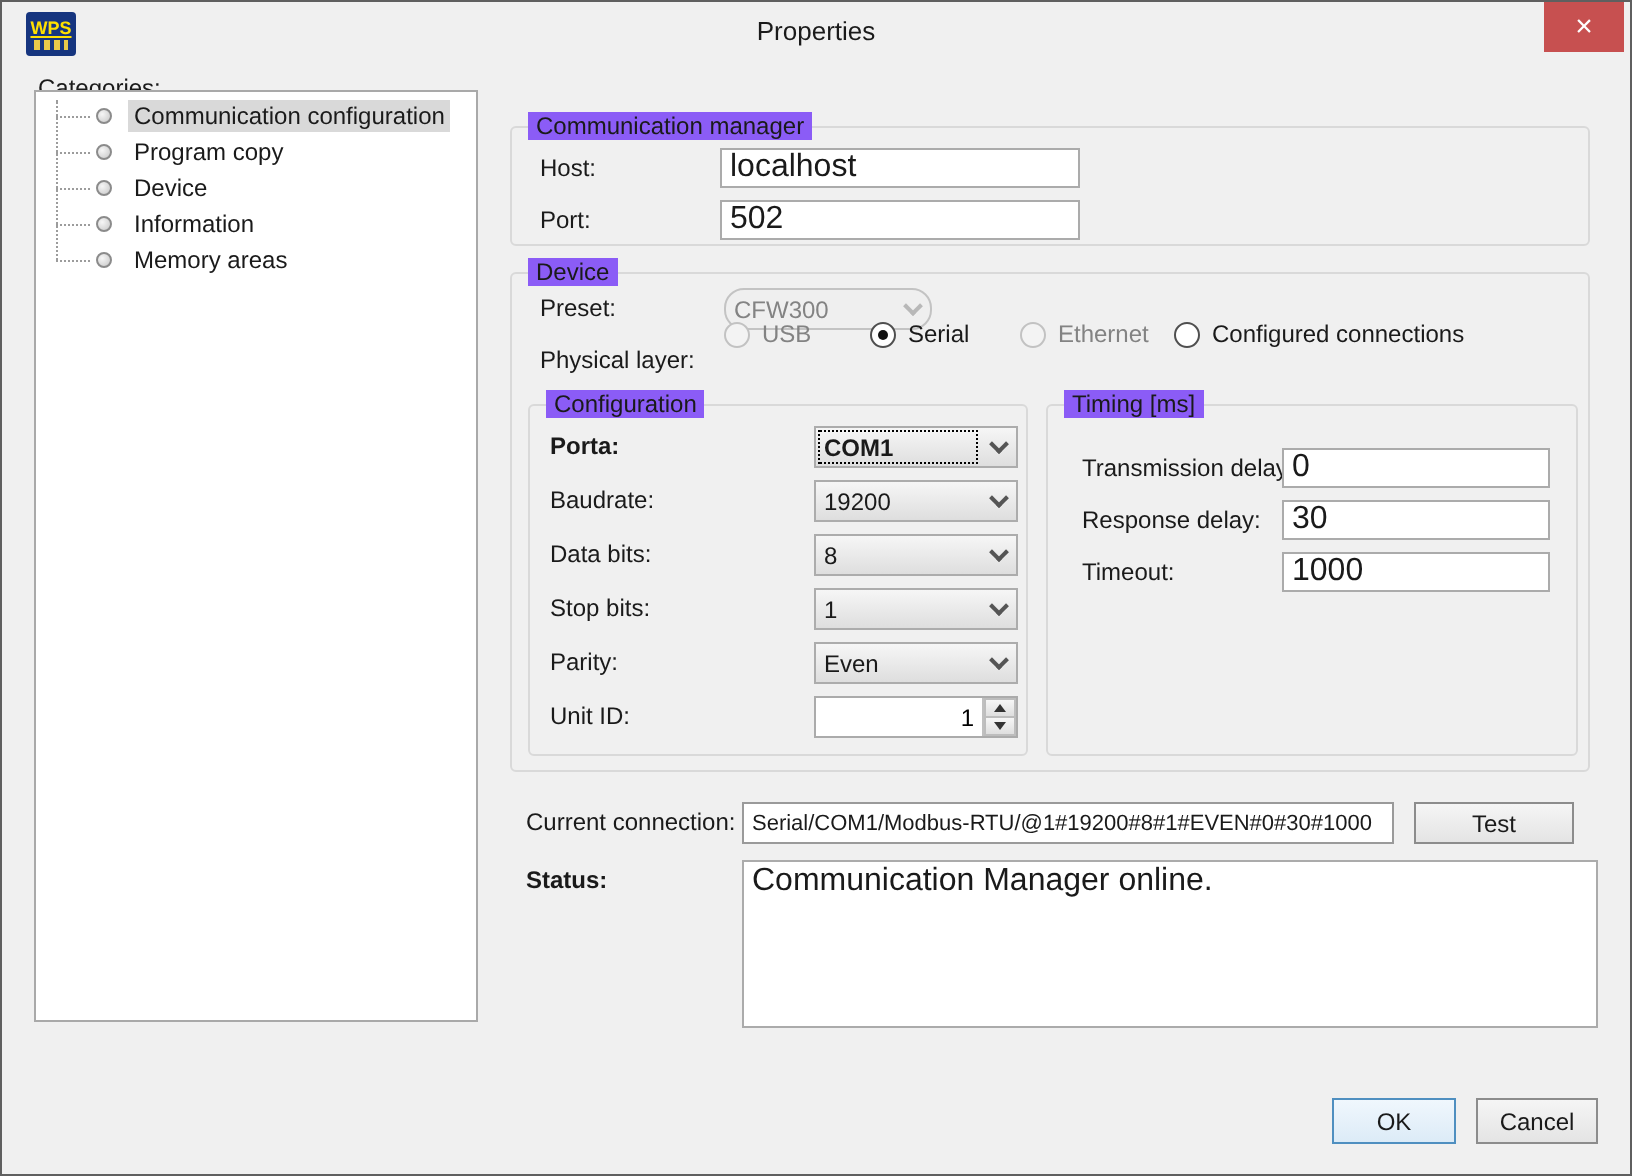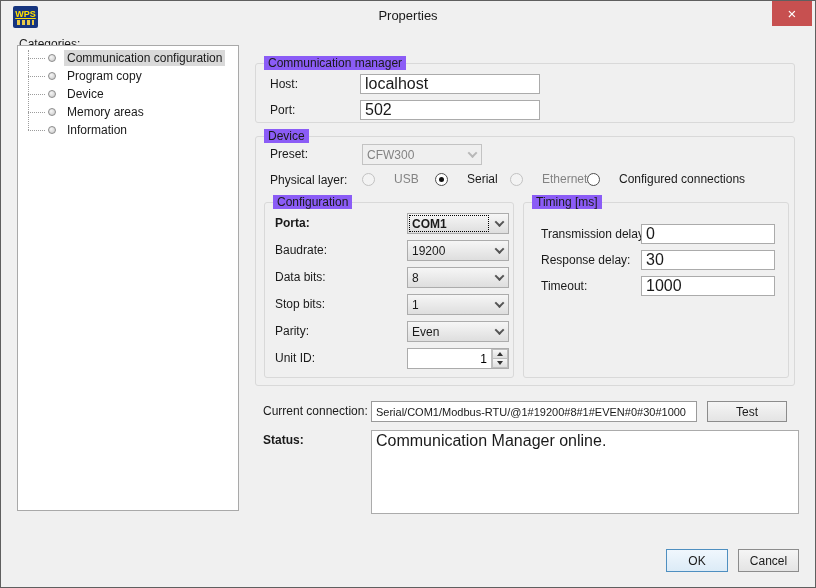--- a/index.html
+++ b/index.html
@@ -77,23 +77,23 @@
     display:flex; align-items:center;
     background: linear-gradient(#f6f6f6, #dedede);
     border:1px solid #acacac;
   }
   .combo-text { flex:1 1 auto; padding-left:4px; white-space:nowrap; overflow:hidden; }
   .combo-chev-wrap { flex:0 0 18px; display:flex; align-items:center; justify-content:center; }
   .chev { width:7px; height:7px; border-right:2px solid #555; border-bottom:2px solid #555; transform:rotate(45deg) translate(-1px,-1px); }
   .combo.disabled { background:#efefef; border-color:#c3c3c3; color:#838383; }
   .combo.disabled .chev { border-color:#b8b8b8; }
   .focus-rect { position:absolute; left:1px; top:1px; bottom:1px; right:19px; border:1px dotted #000; pointer-events:none; }
-  #preset-combo { left:106px; top:7px; width:120px; }
-  
-  .radio { position:absolute; top:34px; height:16px; display:flex; align-items:center; gap:19px; cursor:default; }
+  #preset-combo { left:106px; top:7px; width:104px;border-radius:10px; }
+  
+  .radio { position:absolute; top:22px; height:16px; display:flex; align-items:center; gap:6px; cursor:default; }
   #radio-usb { left:106px; } #radio-serial { left:179px; } #radio-ethernet { left:254px; } #radio-configured { left:331px; }
   .radio-circle { width:13px; height:13px; border-radius:50%; border:1px solid #4f4f4f; background:#ffffff; position:relative; flex:0 0 13px; }
   .radio.checked .radio-circle::after { content:""; position:absolute; left:3px; top:3px; width:5px; height:5px; border-radius:50%; background:#111; }
   .radio.disabled .radio-circle { border-color:#c2c2c2; background:#f3f3f3; }
   
   .cfg-label { left:10px; }
   .cfg-ctl { left:142px; width:102px; }
   .r0 { top:10px;font-weight:bold; } .r1 { top:37px; } .r2 { top:64px; } .r3 { top:91px; } .r4 { top:118px; } .r5 { top:145px; }
   
   .spinbox { position:absolute; height:21px; background:#fff; border:1px solid #ababab; }
@@ -156,26 +156,26 @@
       <span class="tree-label">Program copy</span>
     </div>
     <div class="tree-row">
       <span class="tree-connector"></span>
       <span class="tree-bullet"></span>
       <span class="tree-label">Device</span>
     </div>
     <div class="tree-row">
       <span class="tree-connector"></span>
       <span class="tree-bullet"></span>
+      <span class="tree-label">Information</span>
+    </div>
+    <div class="tree-row">
+      <span class="tree-connector"></span>
+      <span class="tree-bullet"></span>
       <span class="tree-label">Memory areas</span>
-    </div>
-    <div class="tree-row">
-      <span class="tree-connector"></span>
-      <span class="tree-bullet"></span>
-      <span class="tree-label">Information</span>
     </div>
   </div>
 
   <div class="gb" id="gb-comm">
     <span class="gb-title">Communication manager</span>
     <span class="flabel" id="host-label">Host:</span>
     <input class="tbox" id="host-input" value="localhost" style="">
     <span class="flabel" id="port-label">Port:</span>
     <input class="tbox" id="port-input" value="502" style="">
   </div>

